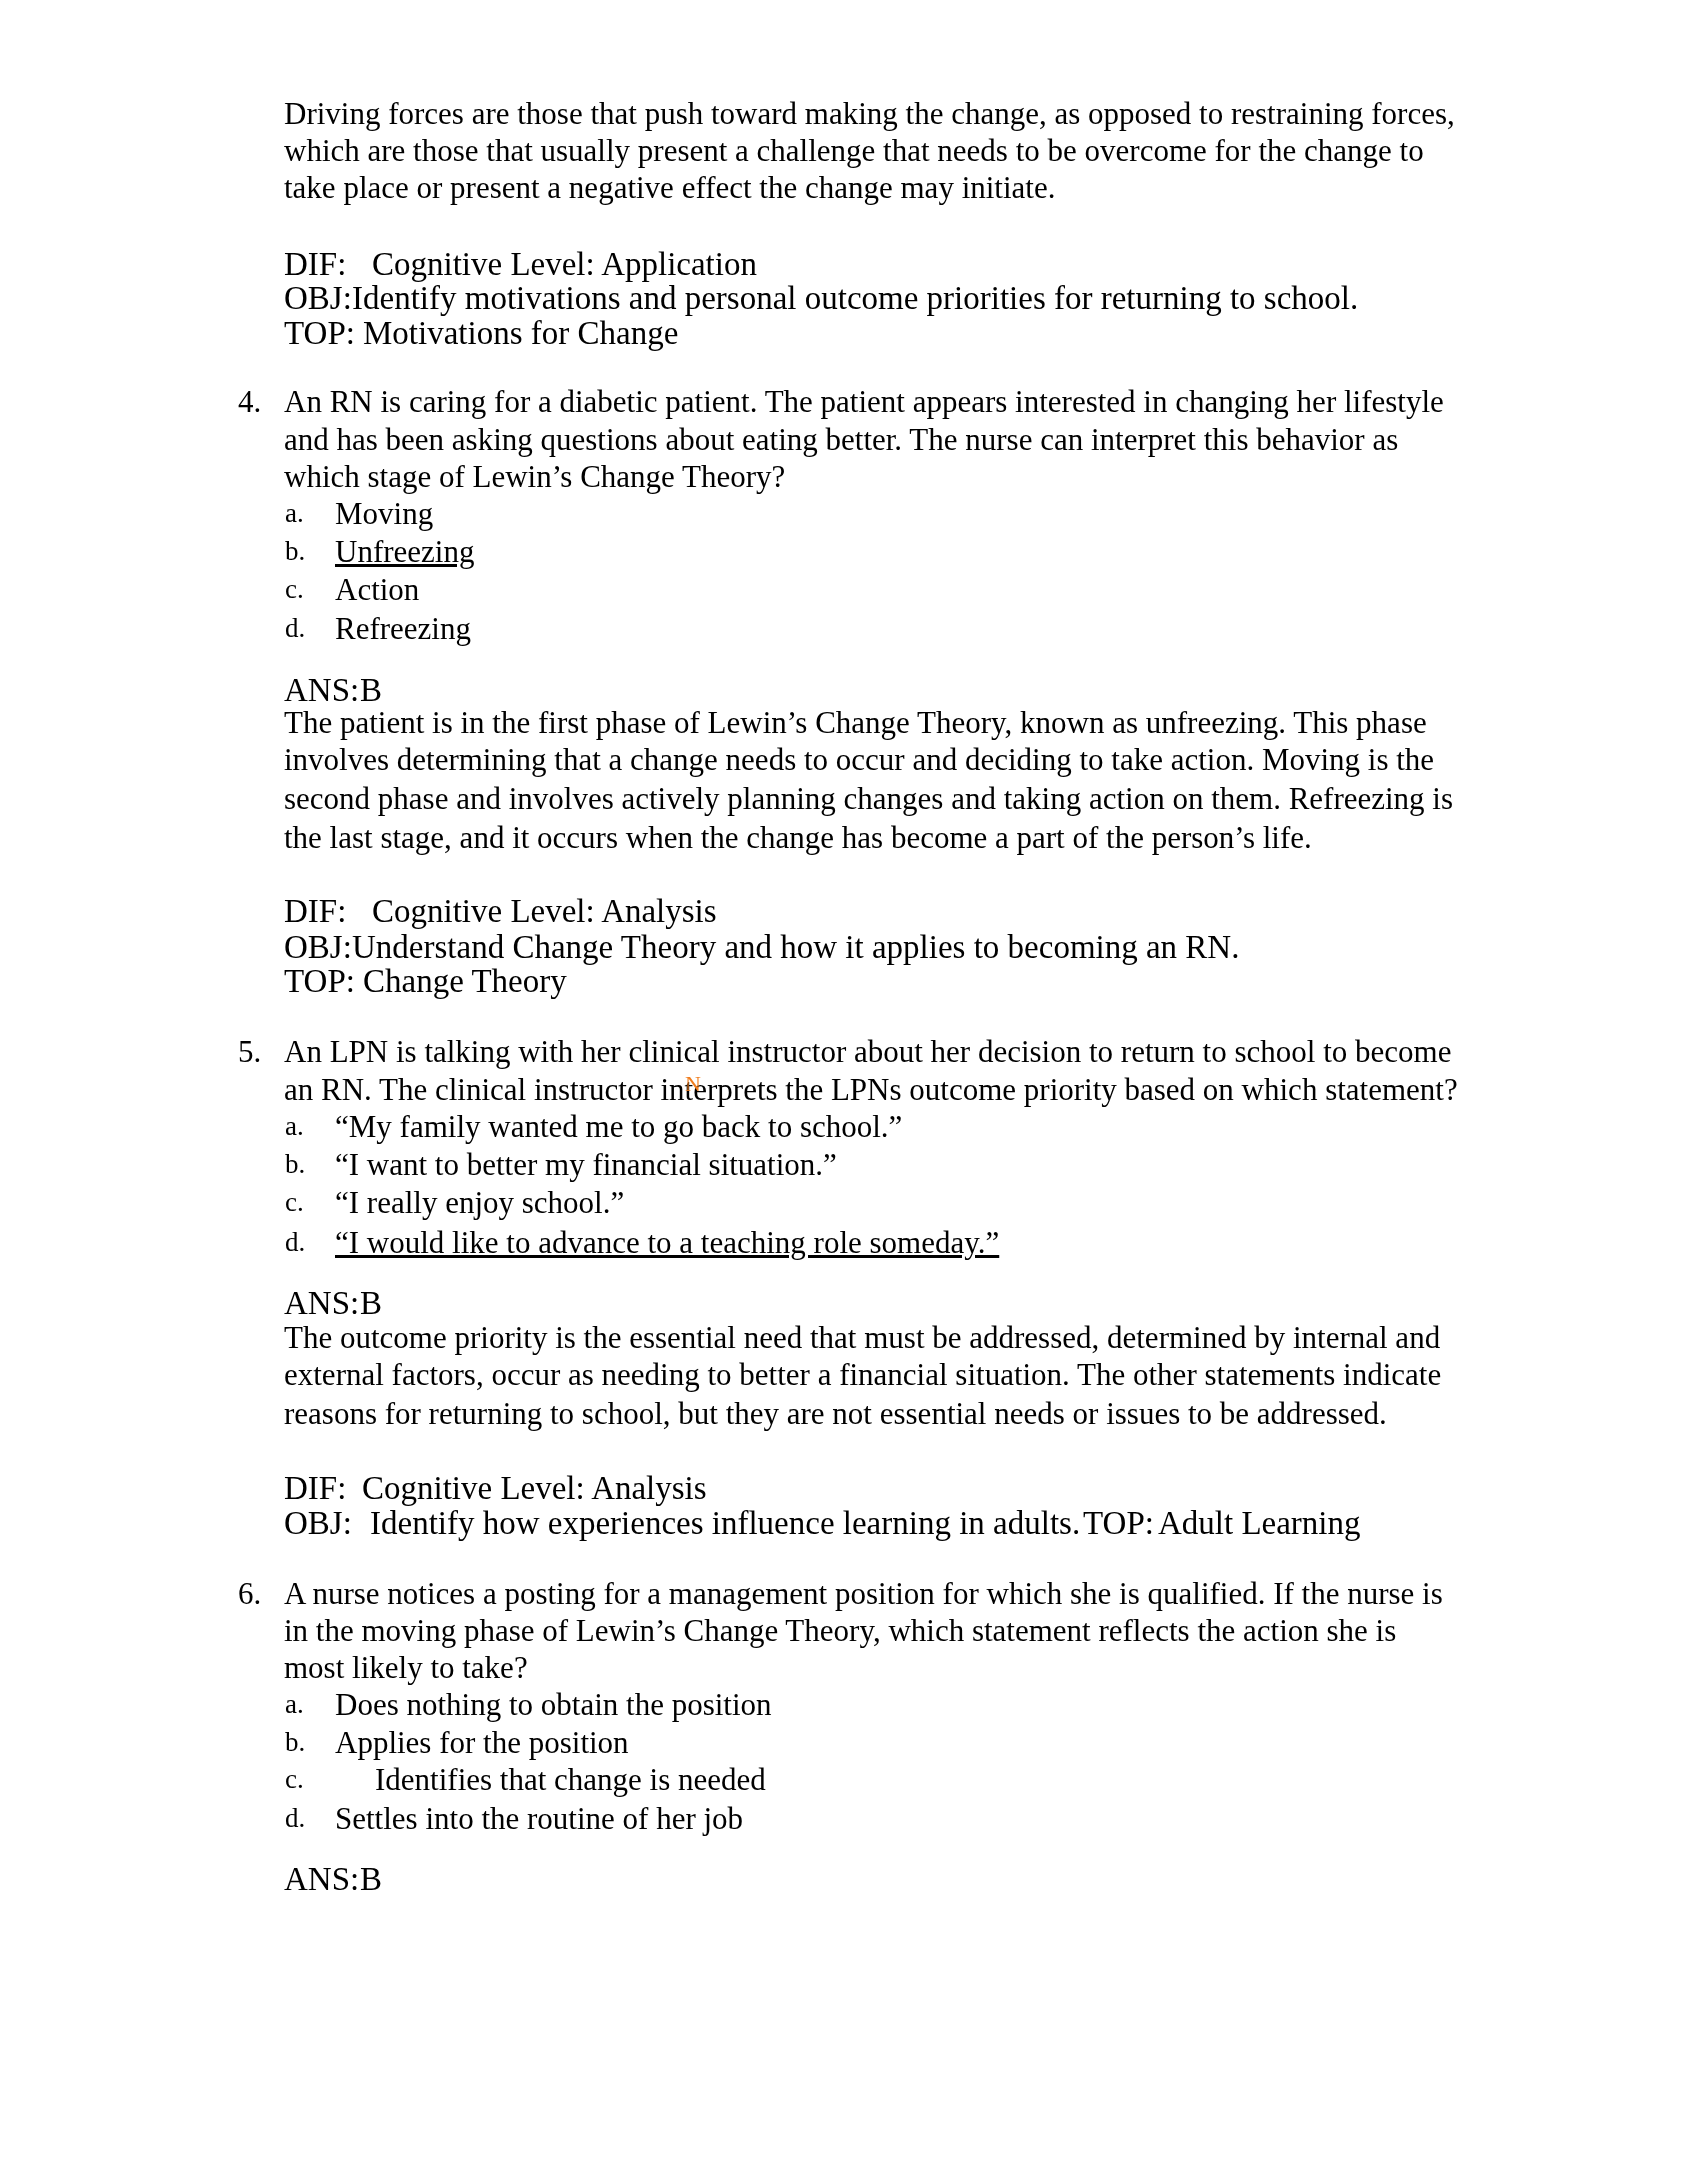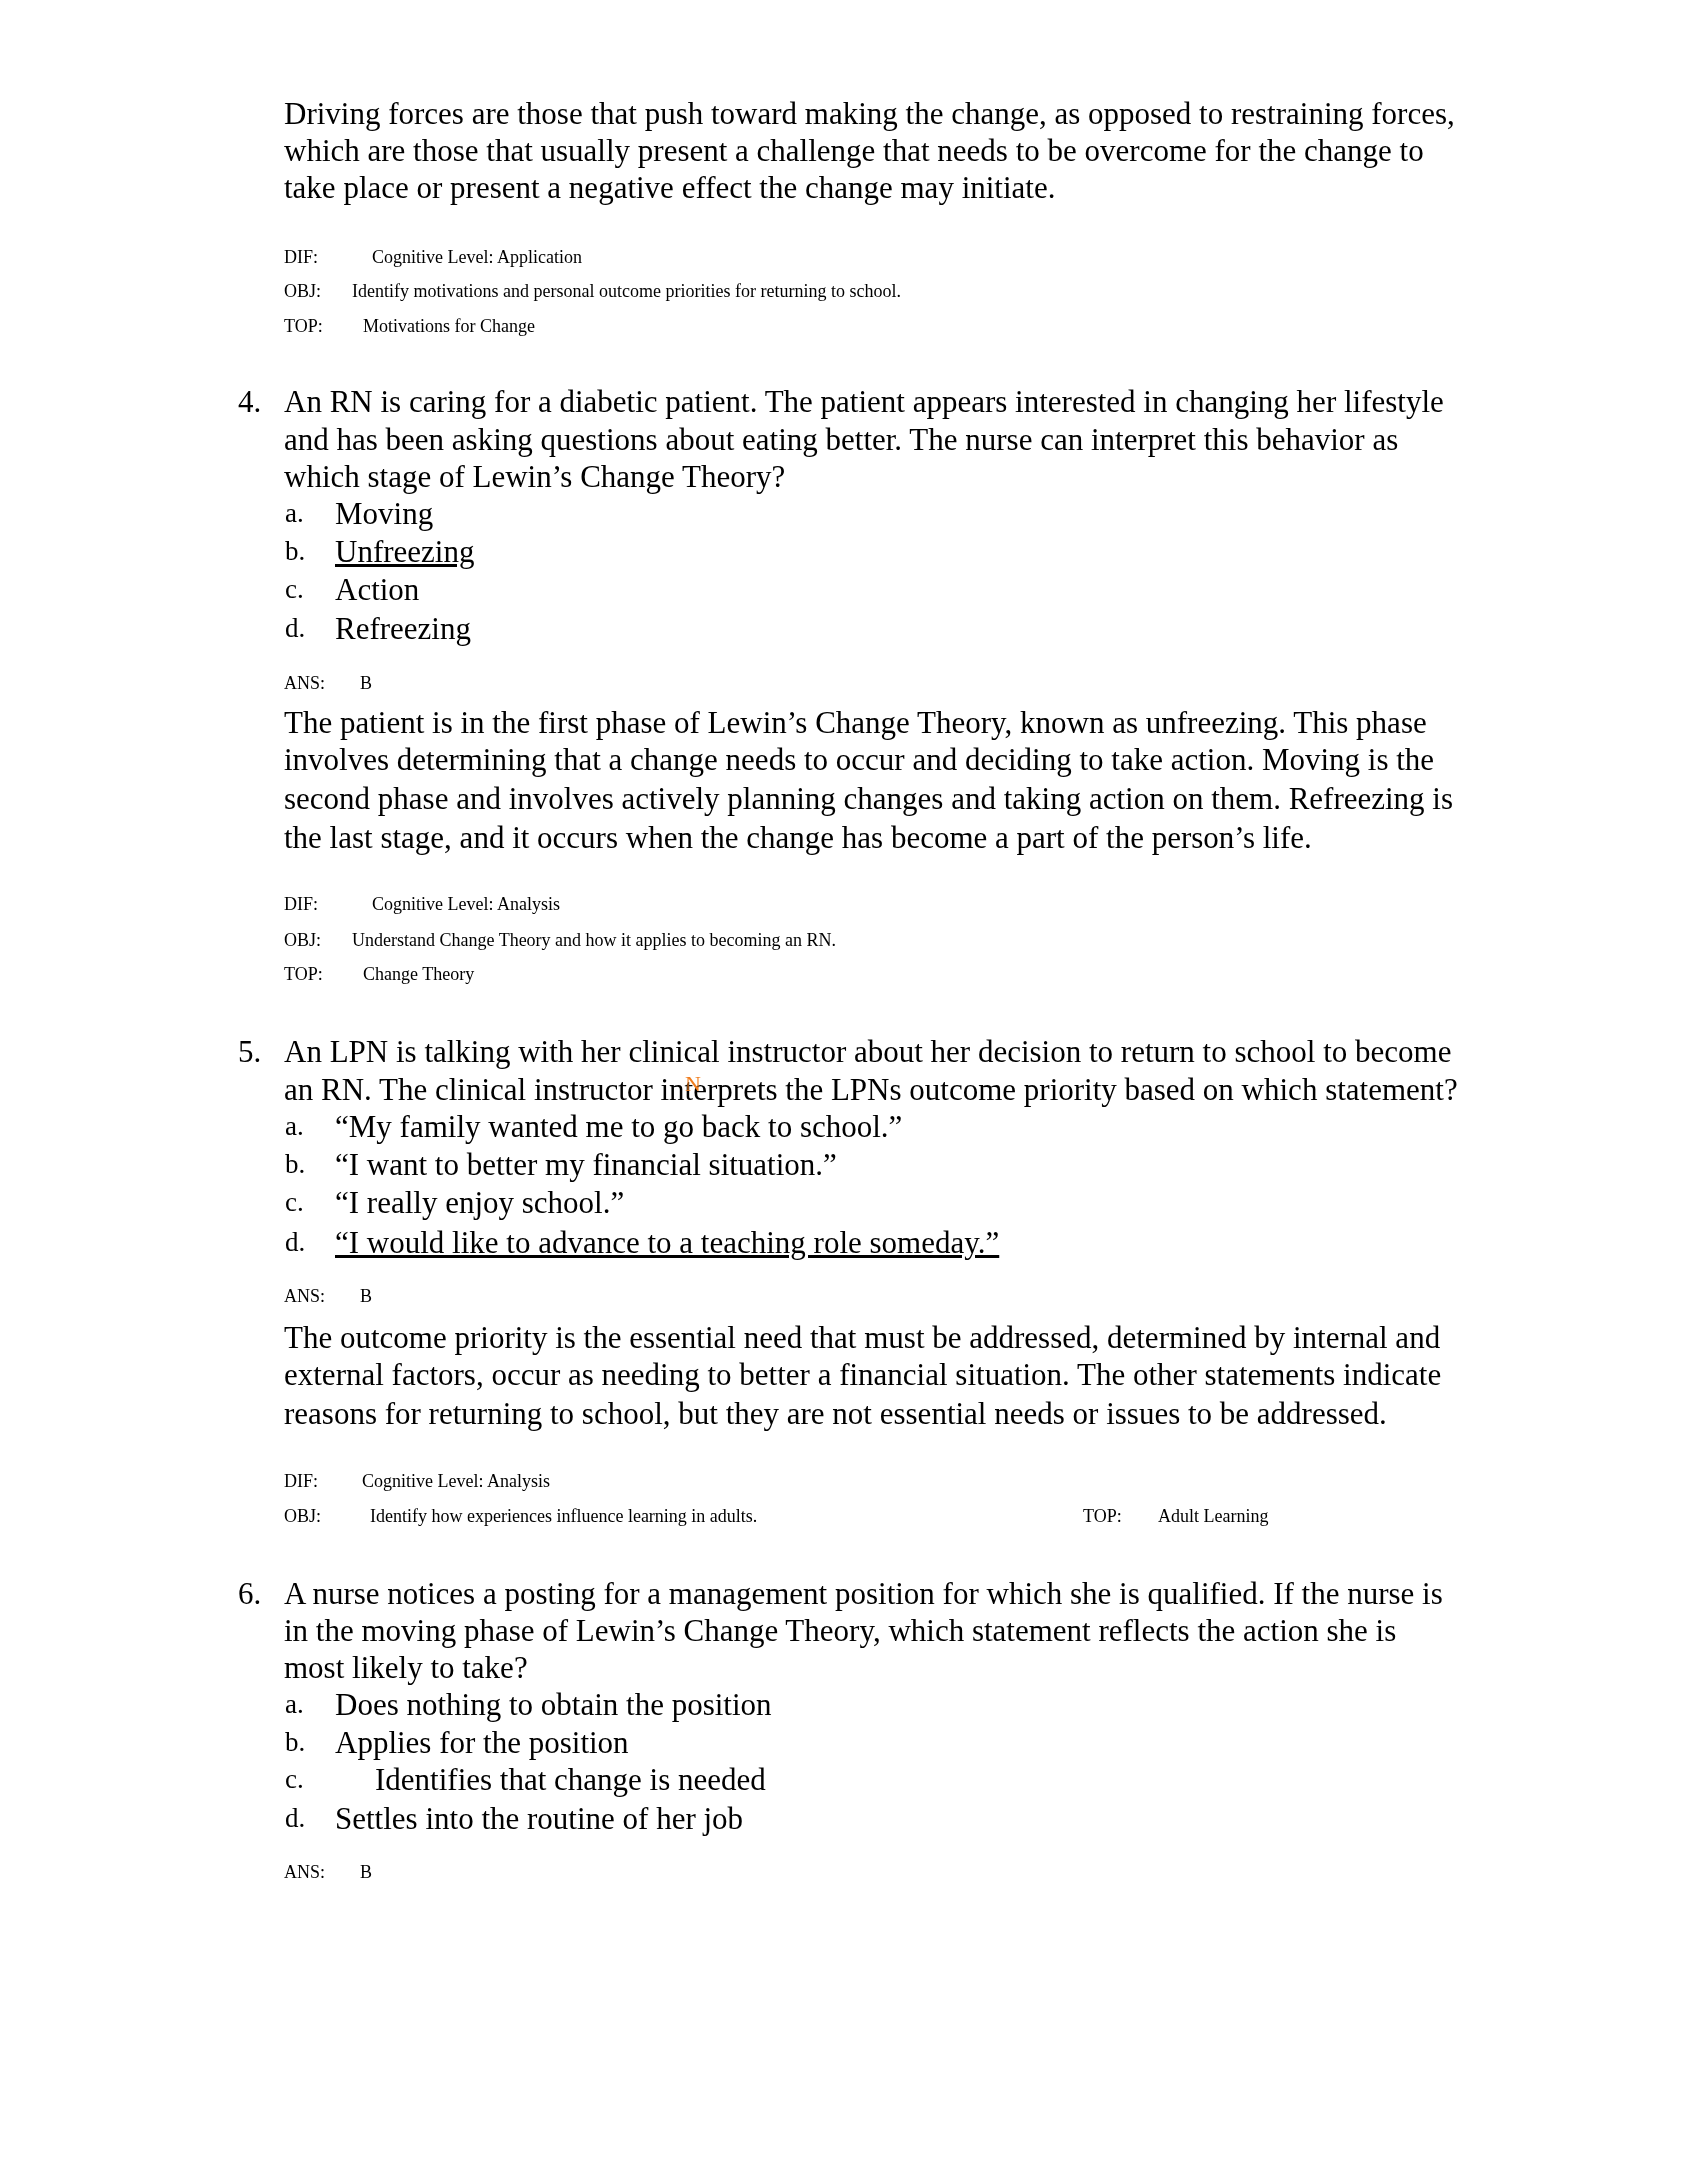--- a/index.html
+++ b/index.html
@@ -1,20 +1,20 @@
 <!DOCTYPE html>
 <html><head>
 <meta charset="utf-8">
 <style>
   html, body { margin: 0; padding: 0; background: #ffffff; }
   body { width: 1683px; height: 2178px; position: relative; overflow: hidden;
          font-family: "Liberation Serif", "DejaVu Serif", serif; color: #000; }
   .ln { position: absolute; white-space: pre; line-height: 1; }
   .body { font-size: 31px; }
-  .meta { font-size: 18px; }
+  .meta { font-size: 33px; }
   .opt-letter { font-size: 27px; }
   .opt-text { font-size: 31px; }
   .qnum { font-size: 31px; }
   .watermark { position: absolute; color: #f07d1e; font-size: 22px; line-height: 1; }
 </style>
 </head>
 <body>
 
 <div>
   <span class="ln body" style="left:284px; top:98px;">Driving forces are those that push toward making the change, as opposed to restraining forces,</span>

